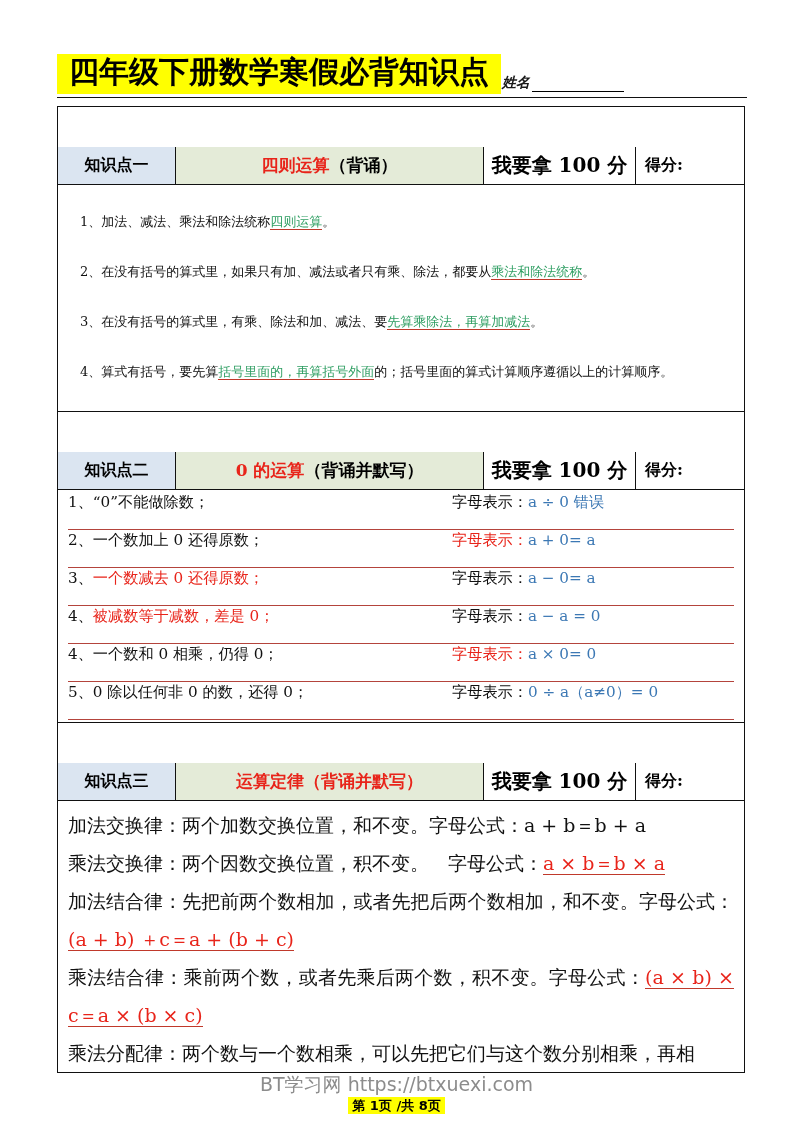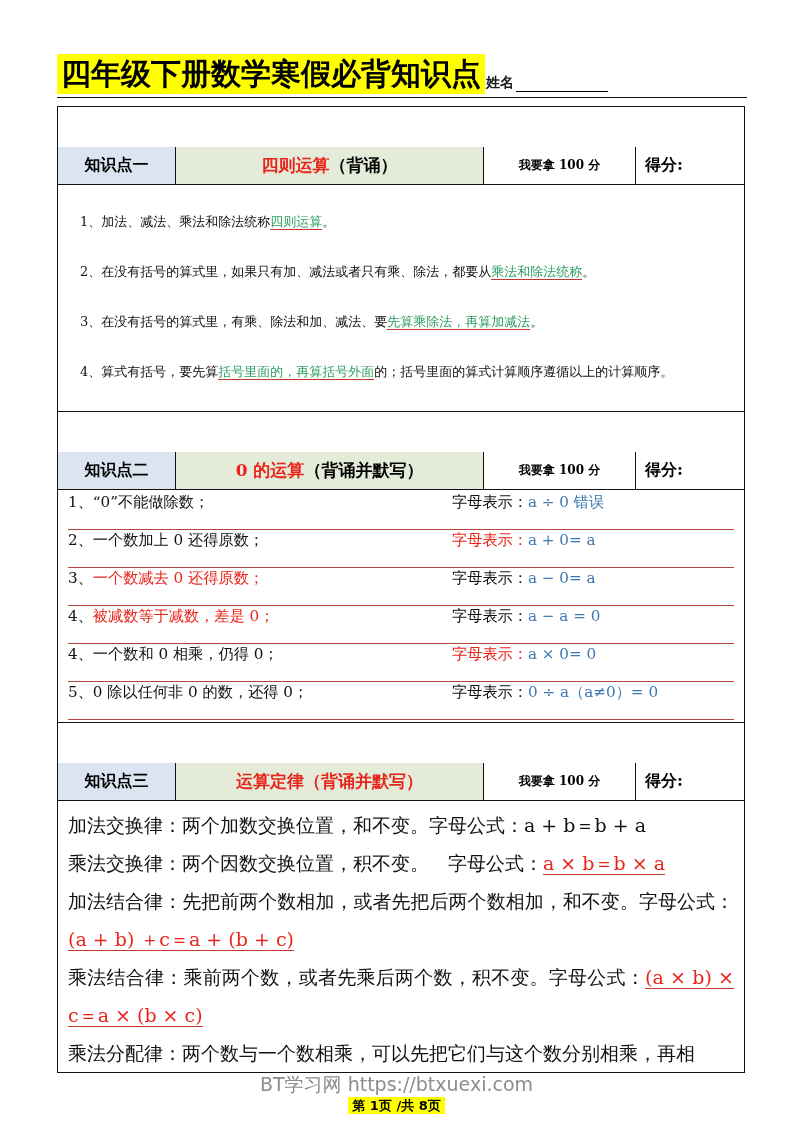--- a/index.html
+++ b/index.html
@@ -29,36 +29,37 @@
     left: 57px;
     top: 48px;
     width: 690px;
     height: 46px;
     display: flex;
     align-items: flex-end;
   }
   .title-main {
     background: #ffff00;
     color: #000000;
-    font-family: Liberation Serif, serif;
+    font-family: Liberation Mono, monospace;
     font-weight: bold;
     font-size: 30px;
     line-height: 40px;
     letter-spacing: 0px;
     white-space: nowrap;
-    padding: 0 4px;
+    padding: 0 12px;
   }
   .title-name {
     font-family: "DejaVu Sans", "Liberation Sans", sans-serif;
     font-weight: bold;
     font-size: 14px;
     line-height: 20px;
     white-space: nowrap;
     padding-bottom: 2px;
     margin-left: 1px;
+    font-style: italic;
   }
   .title-blank {
     display: inline-block;
     width: 92px;
     border-bottom: 1.6px solid #000;
     height: 15px;
     margin-left: 2px;
     vertical-align: bottom;
   }
   .title-rule {
@@ -119,21 +120,21 @@
   .hdr-score {
     width: 152px;
     background: #ffffff;
     border-right: 1.2px solid #111;
     box-sizing: border-box;
     display: flex;
     align-items: center;
     justify-content: center;
     font-family: "DejaVu Serif", "Liberation Serif", serif;
     font-weight: bold;
-    font-size: 12px;
+    font-size: 20px;
     color: #000;
   }
   .hdr-mark {
     width: 108px;
     background: #ffffff;
     box-sizing: border-box;
     display: flex;
     align-items: center;
     padding-left: 9px;
     font-family: "DejaVu Serif", "Liberation Serif", serif;

